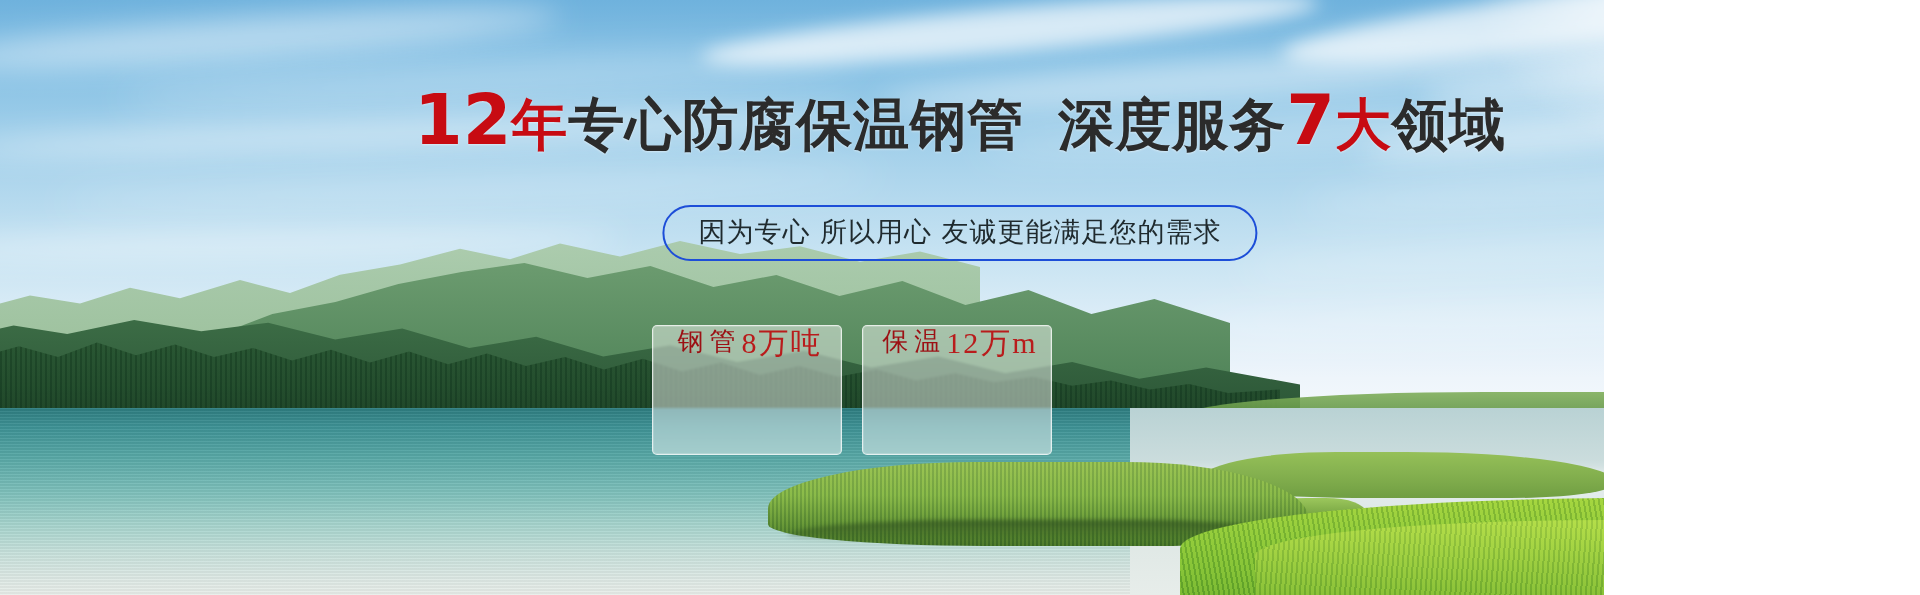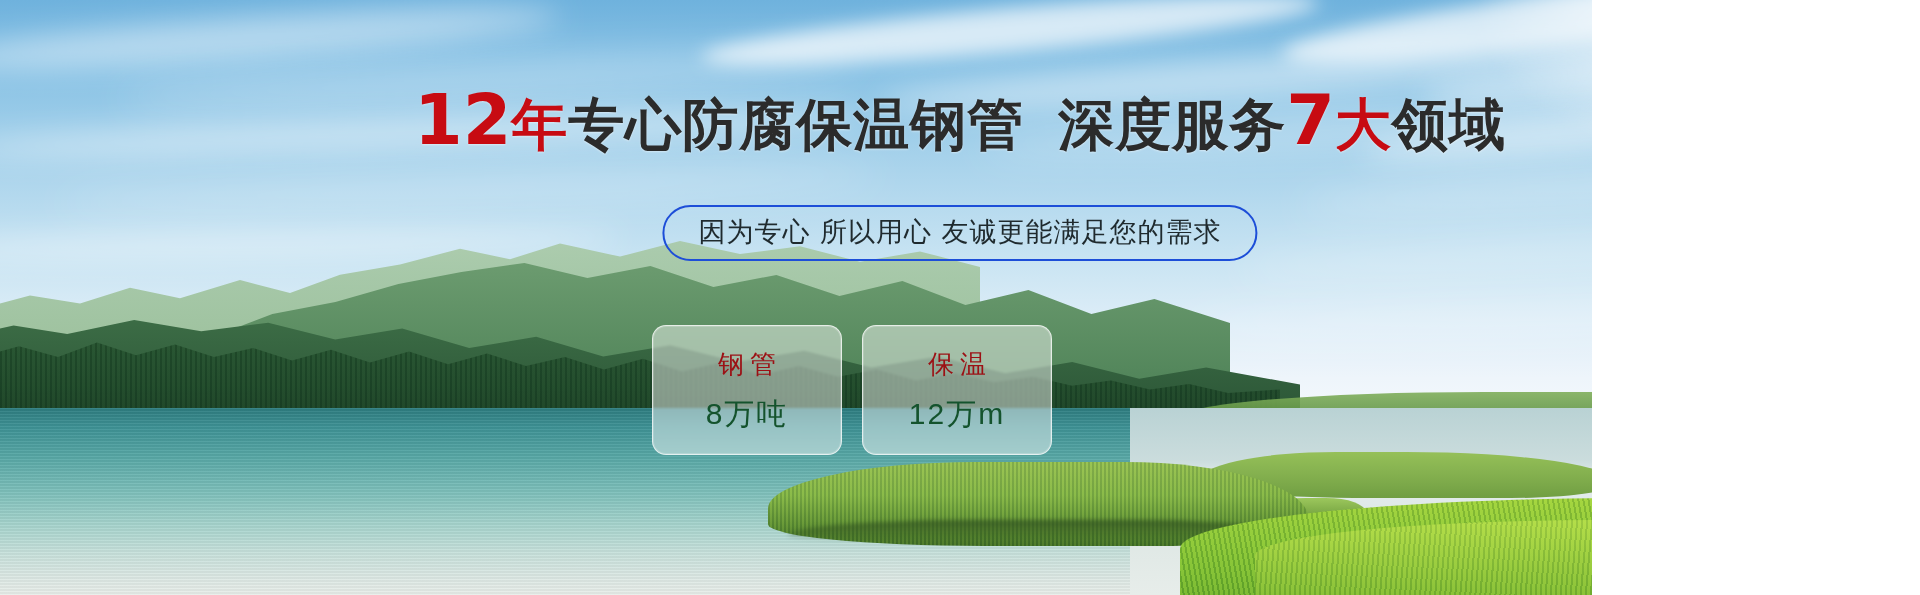--- a/index.html
+++ b/index.html
@@ -4,20 +4,21 @@
 <style>
   html,body{margin:0;padding:0;background:#fff;}
   body{font-family:"Liberation Sans","DejaVu Sans",sans-serif;}
 
   .banner{
     position:relative;
     width:1592px;
     height:595px;
     overflow:hidden;
     background:#9ec9e8;
+    padding-left:12px;
   }
 
   
   .sky{
     position:absolute; left:0; top:0; width:1920px; height:430px;
     background:
       linear-gradient(to bottom,
         #6fb2dd 0%,
         #85c0e4 14%,
         #9dcde9 30%,
@@ -197,45 +198,45 @@
   
   .cards{
     position:absolute; left:652px; top:325px;
     display:flex;
     align-items:flex-start;
   }
   .card{
     width:188px;
     height:128px;
     margin-right:20px;
-    border-radius:14px;
+    border-radius:5px;
     background:rgba(255,255,255,0.46);
     border:1px solid rgba(255,255,255,0.72);
     box-shadow:inset 0 0 0 1px rgba(255,255,255,0.18);
     display:flex;
-    flex-direction:column;
-    align-items:center;
+    flex-direction:row;
+    align-items:flex-start;
     justify-content:center;
     backdrop-filter:blur(1px);
   }
   .card:last-child{ margin-right:16px; }
   .card-title{
     font-family:"DejaVu Sans","Liberation Sans",sans-serif;
     font-size:26px;
     line-height:30px;
     color:#9c1014;
     letter-spacing:6px;
     text-indent:6px;
     margin-bottom:18px;
   }
   .card-value{
-    font-family:Liberation Sans, sans-serif;
+    font-family:Liberation Serif, serif;
     font-size:30px;
     line-height:34px;
-    color:#14532d;
+    color:#b91c1c;
     letter-spacing:2px;
     white-space:nowrap;
   }
   .card-value sup{
     font-size:17px;
     vertical-align:super;
     line-height:0;
   }
 </style>
 </head>

